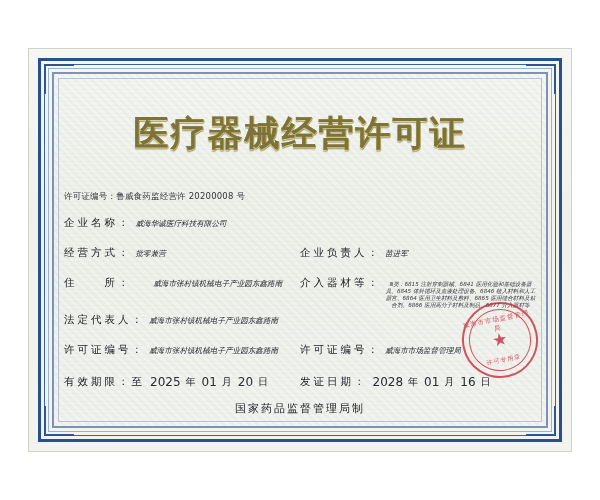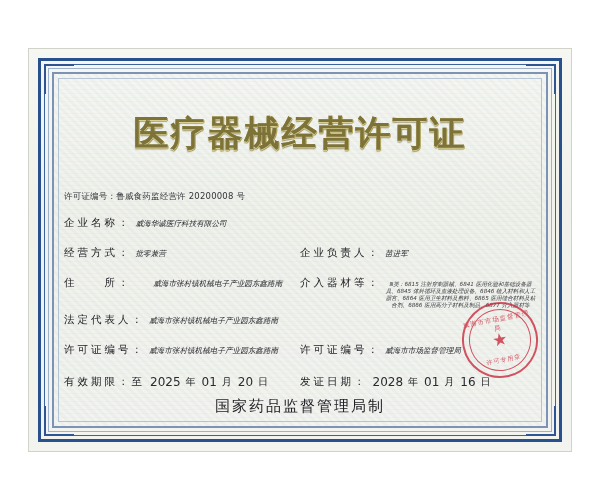--- a/index.html
+++ b/index.html
@@ -240,21 +240,21 @@
     color: #c9273a;
     letter-spacing: 1px;
   }
 
   .footer {
     position: absolute;
     left: 0;
     right: 0;
     bottom: 2px;
     text-align: center;
-    font-size: 15px;
+    font-size: 11px;
     color: #1d1d22;
     letter-spacing: 2px;
   }
 
   
   .watermark {
     position: absolute;
     inset: 30px;
     pointer-events: none;
     background:

